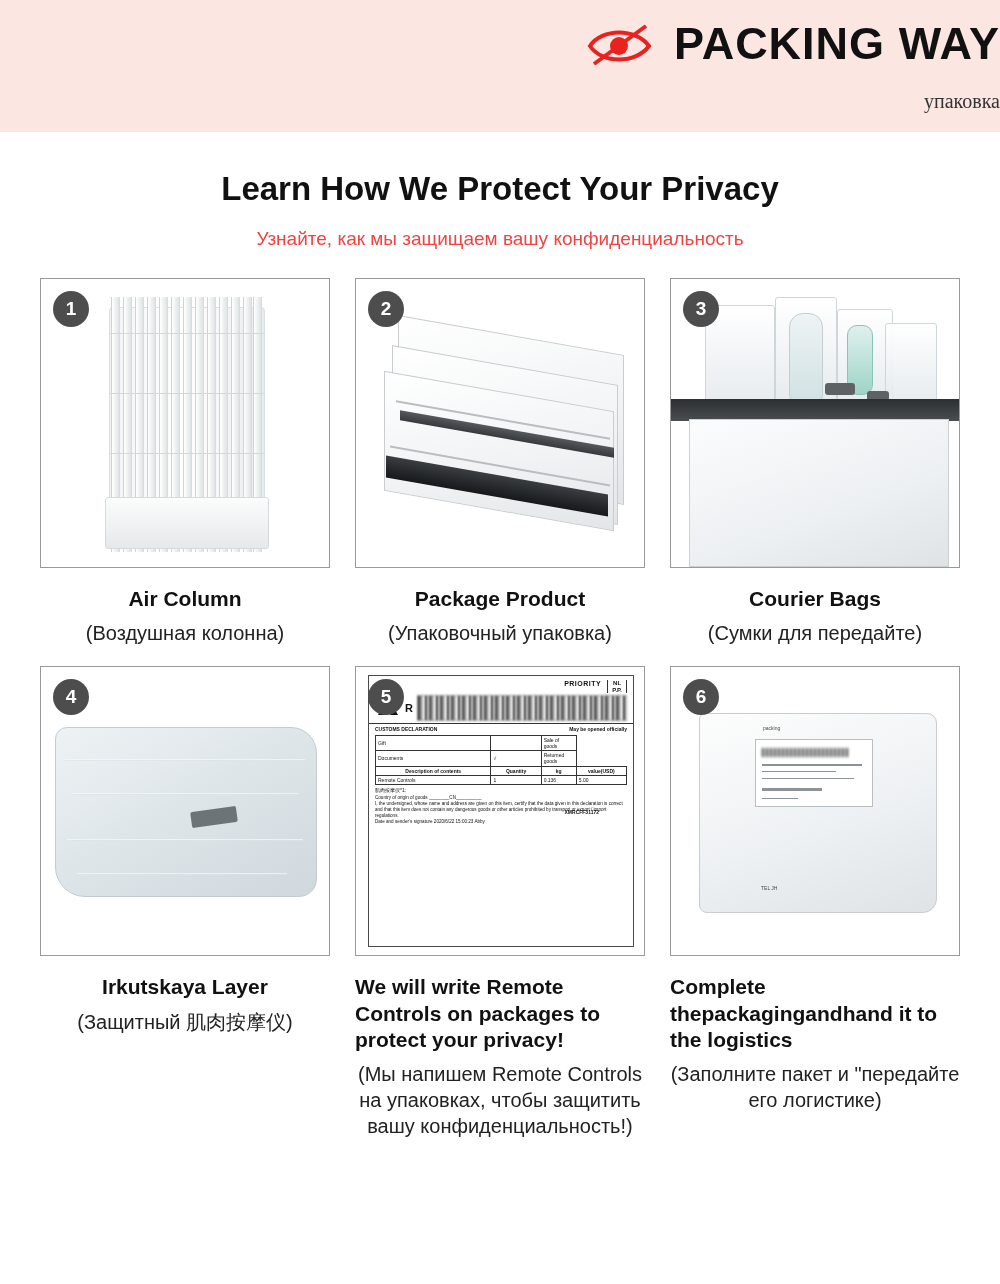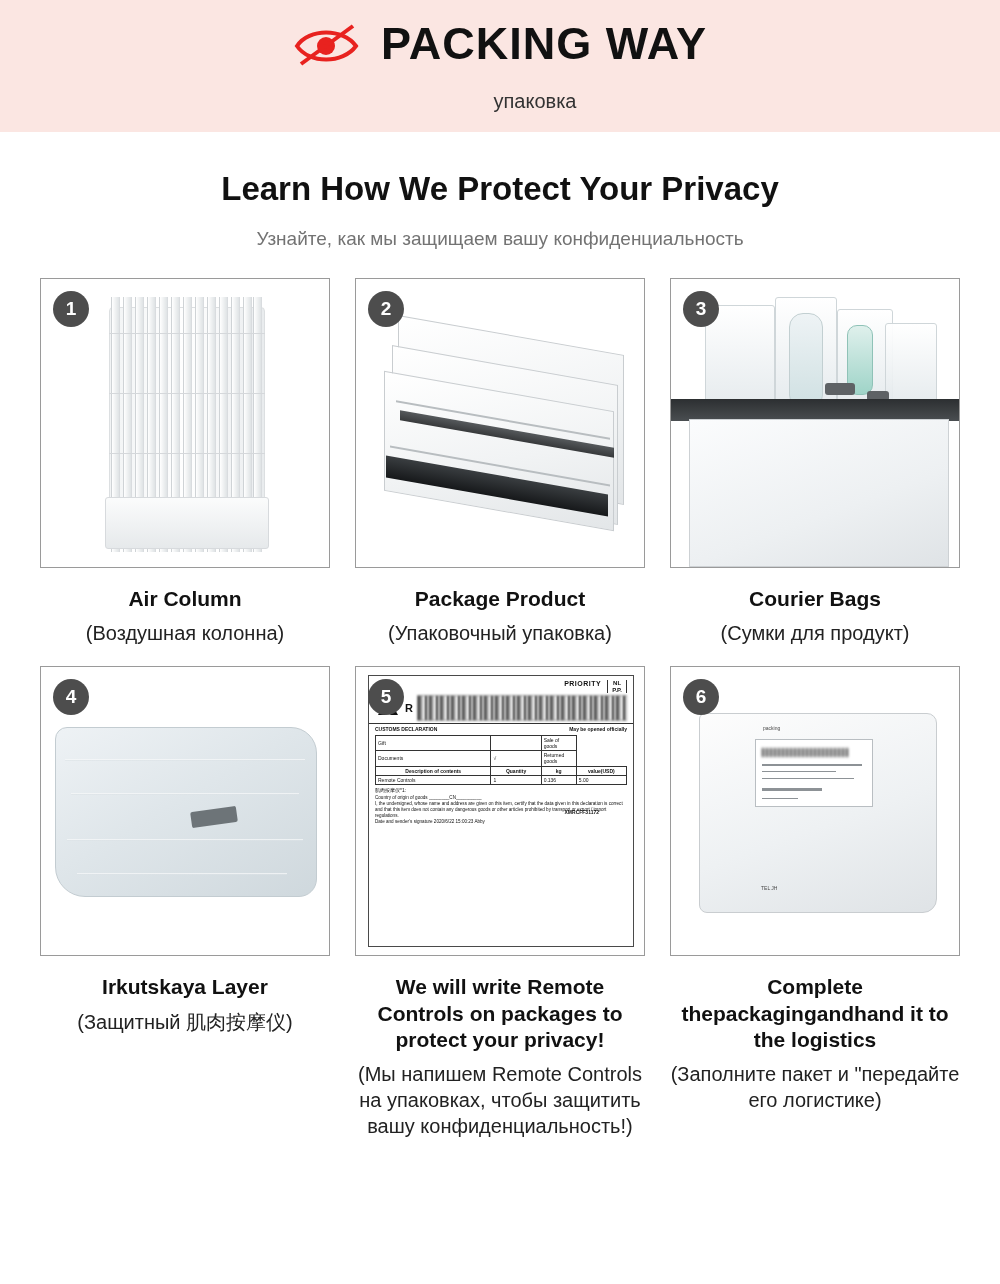--- a/index.html
+++ b/index.html
@@ -13,21 +13,21 @@
     overflow: hidden;
   }
 
   
   .banner {
     width: 1000px;
     height: 132px;
     background: #fbe6e2;
     display: flex;
     flex-direction: column;
-    align-items: center;
+    align-items: flex-end;
     justify-content: center;
   }
   .banner-row {
     display: flex;
     align-items: center;
     justify-content: center;
     gap: 18px;
   }
   .eye-icon { width: 70px; height: 48px; display: block; }
   .banner-title {
@@ -35,34 +35,35 @@
     font-weight: bold;
     letter-spacing: 1px;
     color: #111111;
     line-height: 1;
   }
   .banner-sub {
     margin-top: 22px;
     font-size: 20px;
     color: #333333;
     padding-left: 70px;
+    font-family: Liberation Serif, serif;
   }
 
   
   .headline {
     text-align: center;
     font-size: 33px;
     font-weight: bold;
     color: #111111;
     margin-top: 38px;
   }
   .subhead {
     text-align: center;
     font-size: 19px;
-    color: #737373;
+    color: #ef4444;
     margin-top: 20px;
   }
 
   
   .grid {
     width: 920px;
     margin: 28px auto 0 auto;
     display: grid;
     grid-template-columns: repeat(3, 1fr);
     column-gap: 25px;
@@ -86,21 +87,21 @@
     color: #ffffff;
     font-size: 19px;
     font-weight: bold;
     display: flex; align-items: center; justify-content: center;
     z-index: 5;
   }
   .cap-en {
     margin-top: 18px;
     font-size: 21px;
     font-weight: bold;
-    text-align: center;
+    text-align: left;
     line-height: 1.25;
     color: #111111;
     max-width: 290px;
   }
   .cap-ru {
     margin-top: 8px;
     font-size: 20px;
     text-align: center;
     line-height: 1.3;
     color: #222222;
@@ -310,21 +311,21 @@
         <div class="wrap" style="left:214px;top:44px;width:52px;height:86px;"></div>
         <div class="bottleA" style="left:118px;top:34px;"></div>
         <div class="bottleB" style="left:176px;top:46px;"></div>
         <div class="darkitem" style="left:154px;top:104px;width:30px;height:12px;"></div>
         <div class="darkitem" style="left:196px;top:112px;width:22px;height:10px;"></div>
         <div class="tape" style="top:120px;"></div>
         <div class="whitebag"></div>
       </div>
     </div>
     <div class="cap-en">Courier Bags</div>
-    <div class="cap-ru">(Сумки для продукт)</div>
+    <div class="cap-ru">(Сумки для передайте)</div>
   </div>
 
   <div class="cell">
     <div class="photo">
       <div class="badge">4</div>
       <div class="pillow">
         <div class="puff"></div>
         <div class="fold" style="left:24px;top:92px;width:240px;"></div>
         <div class="fold" style="left:30px;top:126px;width:228px;"></div>
         <div class="fold" style="left:26px;top:172px;width:236px;"></div>

